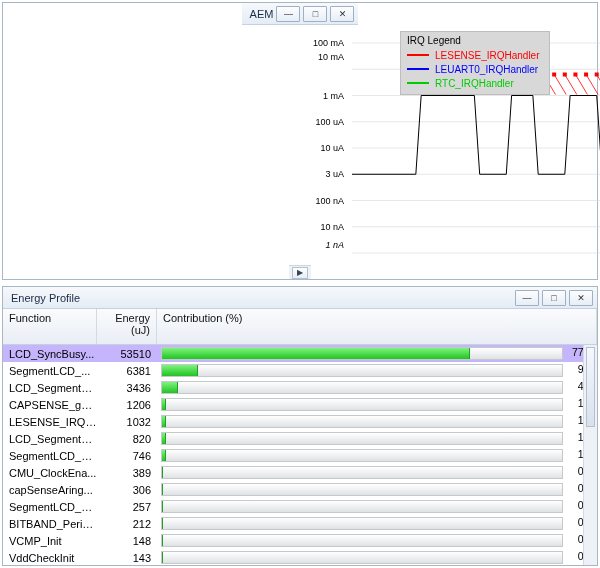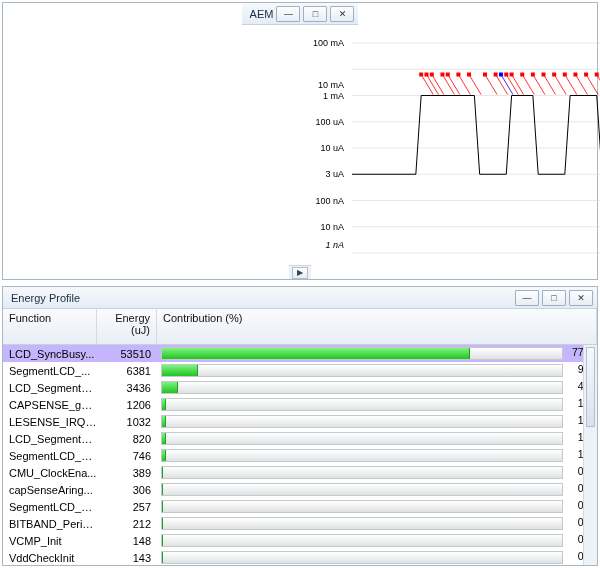--- a/index.html
+++ b/index.html
@@ -144,20 +144,37 @@
 
 <div class="panel panel-top">
   <div class="title-bar">
     <span>AEM</span>
     <span class="spacer"></span>
     <span class="tb-btn">—</span>
     <span class="tb-btn">□</span>
     <span class="tb-btn">✕</span>
   </div>
   <div class="chart-area">
+    <div class="legend-box">
+      <div class="legend-title">IRQ Legend</div>
+      <div id="legend-rows">
+          <div class="legend-row">
+            <span class="legend-line" style="background:#ff0000"></span>
+            <span style="color:#ff0000">LESENSE_IRQHandler</span>
+          </div>
+          <div class="legend-row">
+            <span class="legend-line" style="background:#0000ff"></span>
+            <span style="color:#0000ff">LEUART0_IRQHandler</span>
+          </div>
+          <div class="legend-row">
+            <span class="legend-line" style="background:#00cc00"></span>
+            <span style="color:#00cc00">RTC_IRQHandler</span>
+          </div>
+        </div>
+    </div>
     <svg id="chart-svg" class="chart-svg" width="594" height="240">
         <line x1="52" y1="18" x2="584" y2="18" stroke="#d7d7d7" stroke-width="0.6"></line>
         <line x1="52" y1="44.25" x2="584" y2="44.25" stroke="#d7d7d7" stroke-width="0.6"></line>
         <line x1="52" y1="70.5" x2="584" y2="70.5" stroke="#d7d7d7" stroke-width="0.6"></line>
         <line x1="52" y1="96.75" x2="584" y2="96.75" stroke="#d7d7d7" stroke-width="0.6"></line>
         <line x1="52" y1="123" x2="584" y2="123" stroke="#d7d7d7" stroke-width="0.6"></line>
         <line x1="52" y1="149.25" x2="584" y2="149.25" stroke="#d7d7d7" stroke-width="0.6"></line>
         <line x1="52" y1="175.5" x2="584" y2="175.5" stroke="#d7d7d7" stroke-width="0.6"></line>
         <line x1="52" y1="201.75" x2="584" y2="201.75" stroke="#d7d7d7" stroke-width="0.6"></line>
         <line x1="52" y1="228" x2="584" y2="228" stroke="#d7d7d7" stroke-width="0.6"></line>
@@ -232,21 +249,21 @@
         <rect x="326.64" y="47.5" width="4" height="4" fill="#0000ff"></rect>
         <line x1="328.64" y1="49.5" x2="340.64" y2="69.5" stroke="#0000ff" stroke-width="0.8"></line>
         <rect x="560.72" y="47.5" width="4" height="4" fill="#0000ff"></rect>
         <line x1="562.72" y1="49.5" x2="574.72" y2="69.5" stroke="#0000ff" stroke-width="0.8"></line>
         <rect x="342.6" y="47.5" width="4" height="4" fill="#00cc00"></rect>
         <line x1="344.6" y1="49.5" x2="356.6" y2="69.5" stroke="#00cc00" stroke-width="0.8"></line>
         <path d="M52 149.25 L115.84 149.25 L121.16 70.5 L174.36 70.5 L179.68 149.25 L206.28 149.25 L211.6 70.5 L232.88000000000002 70.5 L238.2 149.25 L264.8 149.25 L270.12 70.5 L296.72 70.5 L302.03999999999996 149.25 L333.96000000000004 149.25 L339.28000000000003 57.375 L381.84 149.25 L387.16 149.25 L456.32 70.5 L461.64 70.5 L493.56 149.25 L498.88 149.25 L530.8 70.5 L536.12 70.5 L584 70.5 " fill="none" stroke="#000" stroke-width="1"></path>
       </svg>
     <div id="y-labels">
         <div class="y-label" style="top: 18px;">100 mA</div>
-        <div class="y-label" style="top: 60px;">10 mA</div>
+        <div class="y-label" style="top: 32px;">10 mA</div>
         <div class="y-label" style="top: 70.5px;">1 mA</div>
         <div class="y-label" style="top: 96.75px;">100 uA</div>
         <div class="y-label" style="top: 123px;">10 uA</div>
         <div class="y-label" style="top: 149.25px;">3 uA</div>
         <div class="y-label" style="top: 176px;">100 nA</div>
         <div class="y-label" style="top: 201.75px;">10 nA</div>
         <div class="y-label" style="top: 220px; font-style: italic;">1 nA</div>
       </div>
   </div>
   <div class="scrollbar-h">

